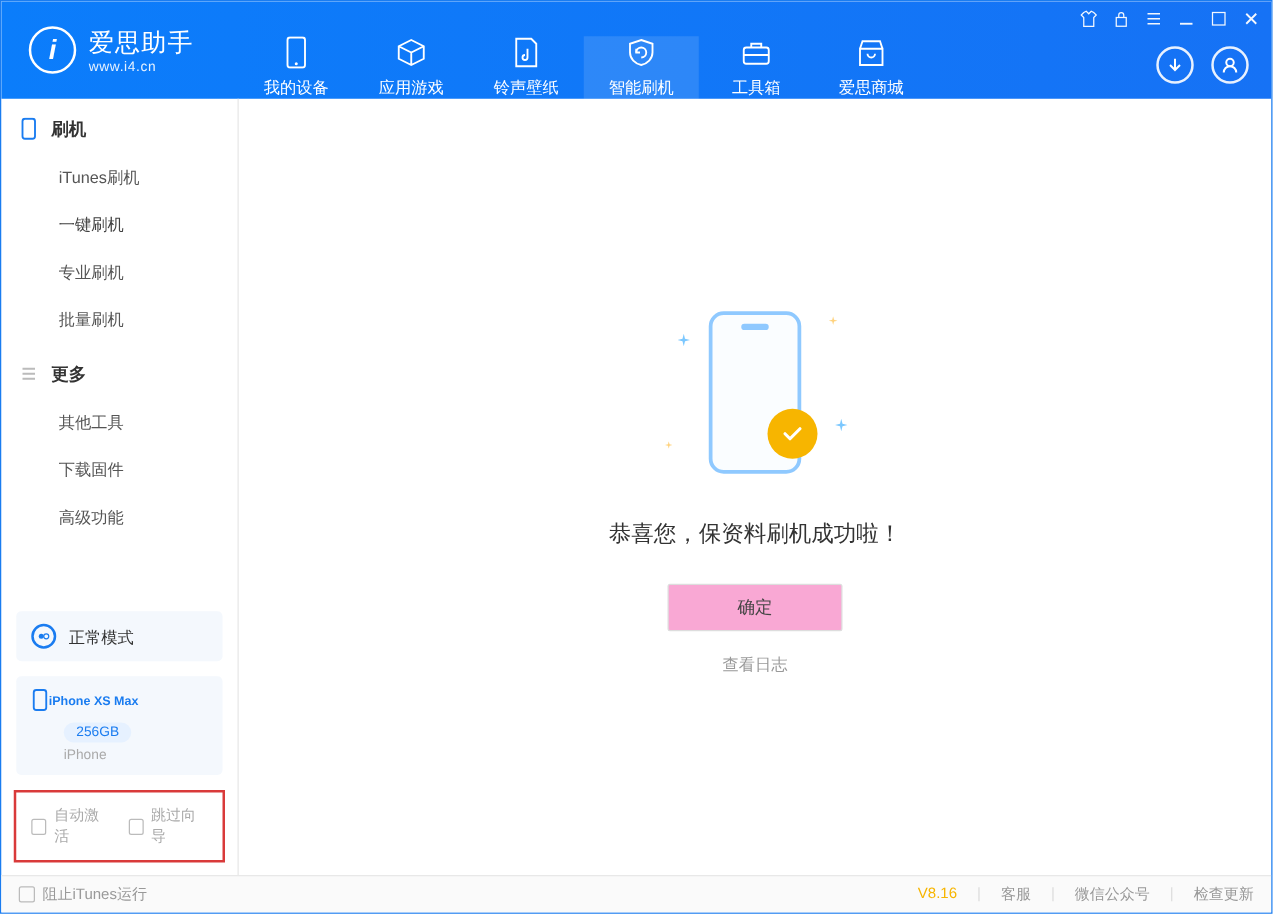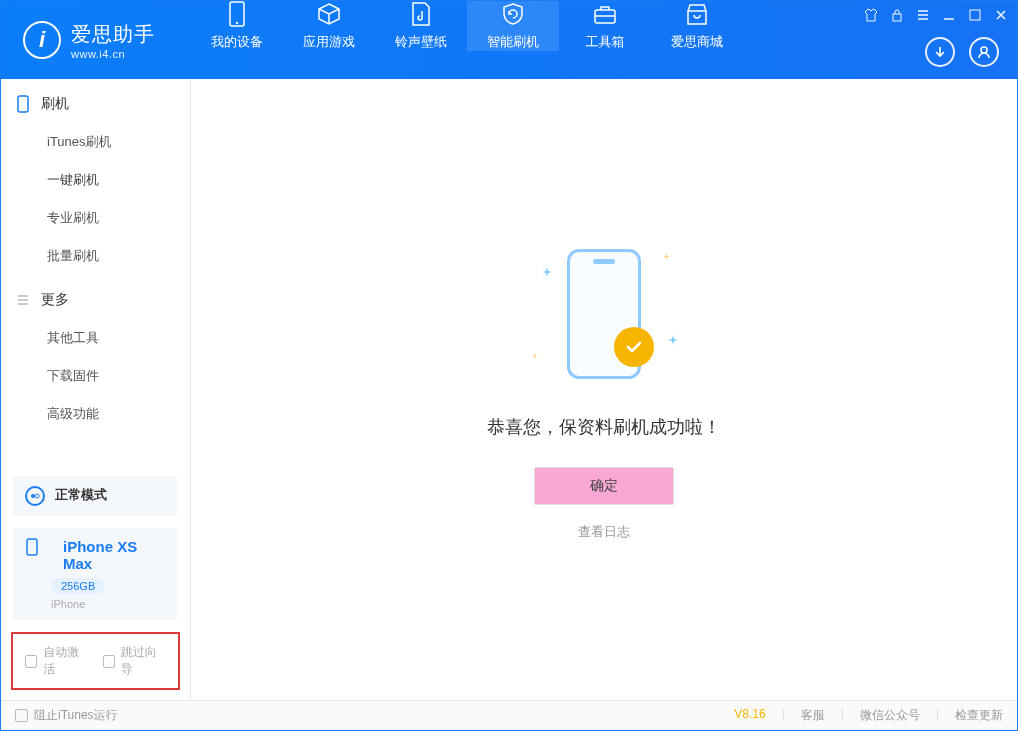--- a/index.html
+++ b/index.html
@@ -31,21 +31,21 @@
   .logo-circle {
     width: 38px; height: 38px;
     border: 2px solid #fff;
     border-radius: 50%;
     display:flex;align-items:center;justify-content:center;
     font-weight:700;font-style:italic;font-size:22px;
     margin-right:10px;
   }
   .logo-txt .cn { font-size: 20px; font-weight: 500; letter-spacing:1px; }
   .logo-txt .url { font-size: 11px; opacity: .9; letter-spacing: .5px;}
-  .tabs { display: flex; align-items: flex-start; }
+  .tabs { display: flex; align-items: flex-end; }
   .tab {
     width: 92px;
     display:flex;flex-direction:column;align-items:center;justify-content:center;
     gap:6px;
     cursor:pointer;
     font-size:13px;
     position:relative;
   }
   .tab.active { background: rgba(255,255,255,0.12); }
   .tab-icn { width:26px;height:26px;display:flex;align-items:center;justify-content:center;}
@@ -61,50 +61,50 @@
   .big-circle { width:30px;height:30px;border:2px solid rgba(255,255,255,.9);border-radius:50%;display:flex;align-items:center;justify-content:center;cursor:pointer;}
   
   .content { display:flex; height: calc(100% - 78px - 30px); }
   .sidebar {
     width: 190px;
     border-right: 1px solid #e8e8e8;
     position:relative;
     display:flex;flex-direction:column;
   }
   .sb-group-hdr {
-    display:flex;align-items:center;gap:10px;
+    display:flex;align-items:flex-start;gap:10px;
     padding: 16px 14px 10px 14px;
-    font-size:14px;color:#333;font-weight:400;
+    font-size:14px;color:#333;font-weight:700;
   }
   .sb-group-hdr .icn{width:16px;height:16px;display:flex;align-items:center;justify-content:center;}
   .sb-item {
     padding: 10px 14px 10px 46px;
     font-size:13px;color:#555;cursor:pointer;
   }
   .sb-item.active { color:#404040; }
   .sb-spacer { flex:1; }
   .sb-card {
     margin: 6px 12px;
     background:#f4f8fd;
     border-radius:4px;
     padding:10px 12px;
-    display:flex;align-items:flex-start;gap:10px;
-    font-size:13px;color:#333;font-weight:bold;
+    display:flex;align-items:flex-end;gap:10px;
+    font-size:13px;color:#333;
   }
   .sb-card .round-icn{
     width:20px;height:20px;border-radius:50%;border:2px solid #1a7cf0;
     display:flex;align-items:center;justify-content:center;color:#1a7cf0;font-size:11px;
     flex-shrink:0;
   }
   .sb-device-card {
     margin: 6px 12px 12px 12px;
     background:#f4f8fd;border-radius:4px;
     padding:10px 12px;
   }
-  .sb-device-card .line1{display:flex;gap:24px;font-weight:600;color:#1a7cf0;font-size:15px;}
+  .sb-device-card .line1{display:flex;align-items:center;gap:0;font-weight:600;color:#1a7cf0;font-size:10px;}
   .sb-device-card .badge{
     display:inline-block;margin-top:6px;margin-left:26px;
     background:#e6f1ff;color:#1a7cf0;border-radius:10px;padding:2px 10px;font-size:11px;
   }
   .sb-device-card .sub{margin-top:4px;margin-left:26px;color:#aaa;font-size:11px;}
   .sb-checks {
     display:flex;gap:14px;
     padding:10px 12px;
     border: 2px solid #d93a3a;
     margin: 0 10px 10px 10px;

